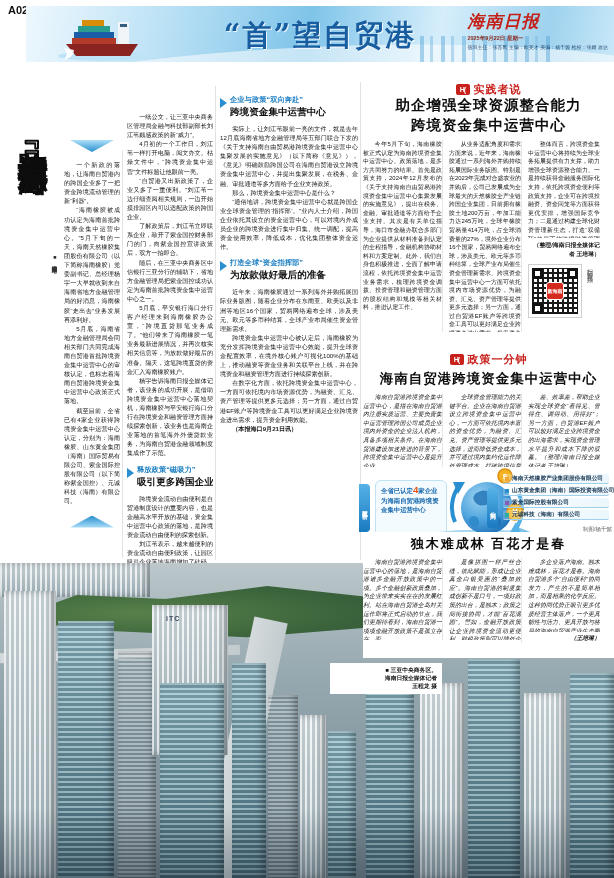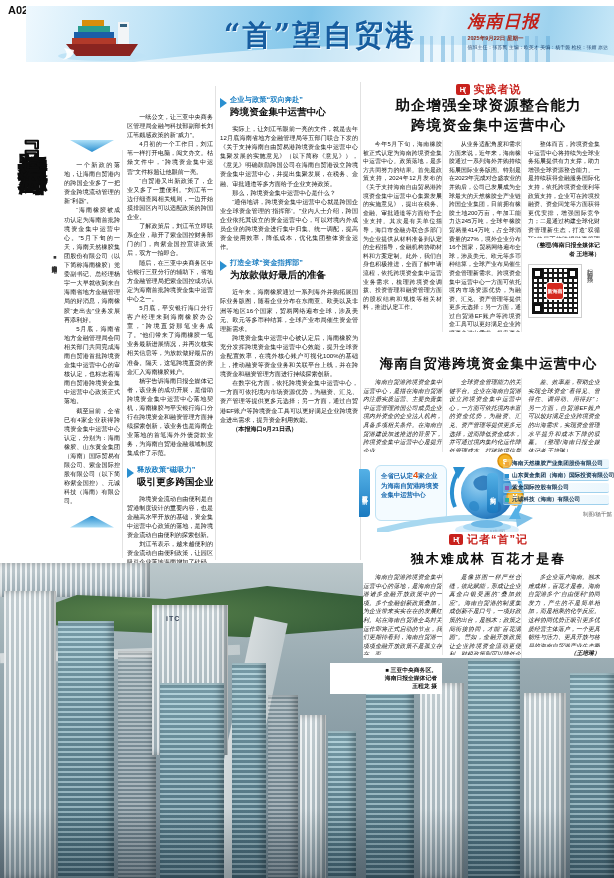--- a/index.html
+++ b/index.html
@@ -216,20 +216,24 @@
             <div class="f bl"></div>
             <div class="badge">新海南</div>
           </div>
           <div class="qr-label">扫码看视频</div>
         </div>
       </div>
     </div>
   </div>
 
   <div class="rsec" style="top:352px;">
+    <div class="sec-head">
+      <span class="hk">H(</span>
+      <span class="sec-tag">政策一分钟</span>
+    </div>
     <div class="big-title" style="font-size:13.5px;margin-top:3px;">海南自贸港跨境资金集中运营中心</div>
     <div class="bodyrow italic">
       <div class="bcol" style="height:74px;">
           <p>海南自贸港跨境资金集中运营中心，是指在海南自贸港内注册实质运营、主要负责集中运营管理跨国公司成员企业境内外资金的企业法人机构，具备多项相关条件。在海南自贸港建设加速推进的背景下，跨境资金集中运营中心是提升企业</p>
         </div>
       <div class="bcol rule-r" style="height:74px;">
           <p>全球资金管理能力的关键平台。企业在海南自贸港设立跨境资金集中运营中心，一方面可依托境内丰富的资金优势，为融资、汇兑、资产管理等提供更多元选择，进而降低资金成本，并可通过境内集约化运作降低管理成本，打破跨境信息差、时间</p>
         </div>
       <div class="bcol rule-r" style="height:74px;">
           <p>差、效率差，帮助企业实现全球资金“看得见、管得住、调得动、用得好”；另一方面，自贸港EF账户可以较好满足企业跨境资金的出海需求，实现资金管理水平提升和成本下降的双赢。（整理/海南日报全媒体记者 王培琳）</p>
@@ -312,24 +316,20 @@
     <div class="bldg teal" style="left:328px;top:168px;width:28px;height:147px;"></div>
     <div class="bldg teal" style="left:366px;top:100px;width:48px;height:215px;"></div>
     <div class="bldg light" style="left:420px;top:120px;width:44px;height:195px;"></div>
     <div class="bldg teal" style="left:468px;top:96px;width:52px;height:219px;"></div>
     <div class="bldg light" style="left:524px;top:130px;width:42px;height:185px;"></div>
     <div class="bldg teal" style="left:570px;top:110px;width:44px;height:205px;"></div>
     <div class="fg-shade"></div>
   </div>
 
   <div class="rsec" id="sec-reporter">
-    <div class="sec-head">
-      <span class="hk">H(</span>
-      <span class="sec-tag">记者“首”记</span>
-    </div>
     <div class="big-title" style="font-size:13px;letter-spacing:2px;margin-top:3px;">独木难成林 百花才是春</div>
     <div class="bodyrow italic">
       <div class="bcol" style="height:82px;">
           <p>海南自贸港跨境资金集中运营中心的落地，是海南自贸港诸多金融开放政策中的一项。多个金融创新政策叠加，为企业带来实实在在的发展红利。站在海南自贸港全岛封关运作即将正式启动的节点，我们更期待看到，海南自贸港一项项金融开放政策不是孤立存在，而</p>
         </div>
       <div class="bcol rule-r" style="height:82px;">
           <p>是像拼图一样严丝合缝，彼此赋能，形成让企业真金白银受惠的“叠加效应”。海南自贸港的制度集成创新不是口号，一项好政策的出台，是独木；政策之间衔接协同，才能“百花满园”。譬如，金融开放政策让企业跨境资金流动更便利，财税政策则可以降低企业的运行成本，两者协同发力，才能吸引更</p>
         </div>
       <div class="bcol rule-r">
         <div style="height:74px;overflow:hidden;">

